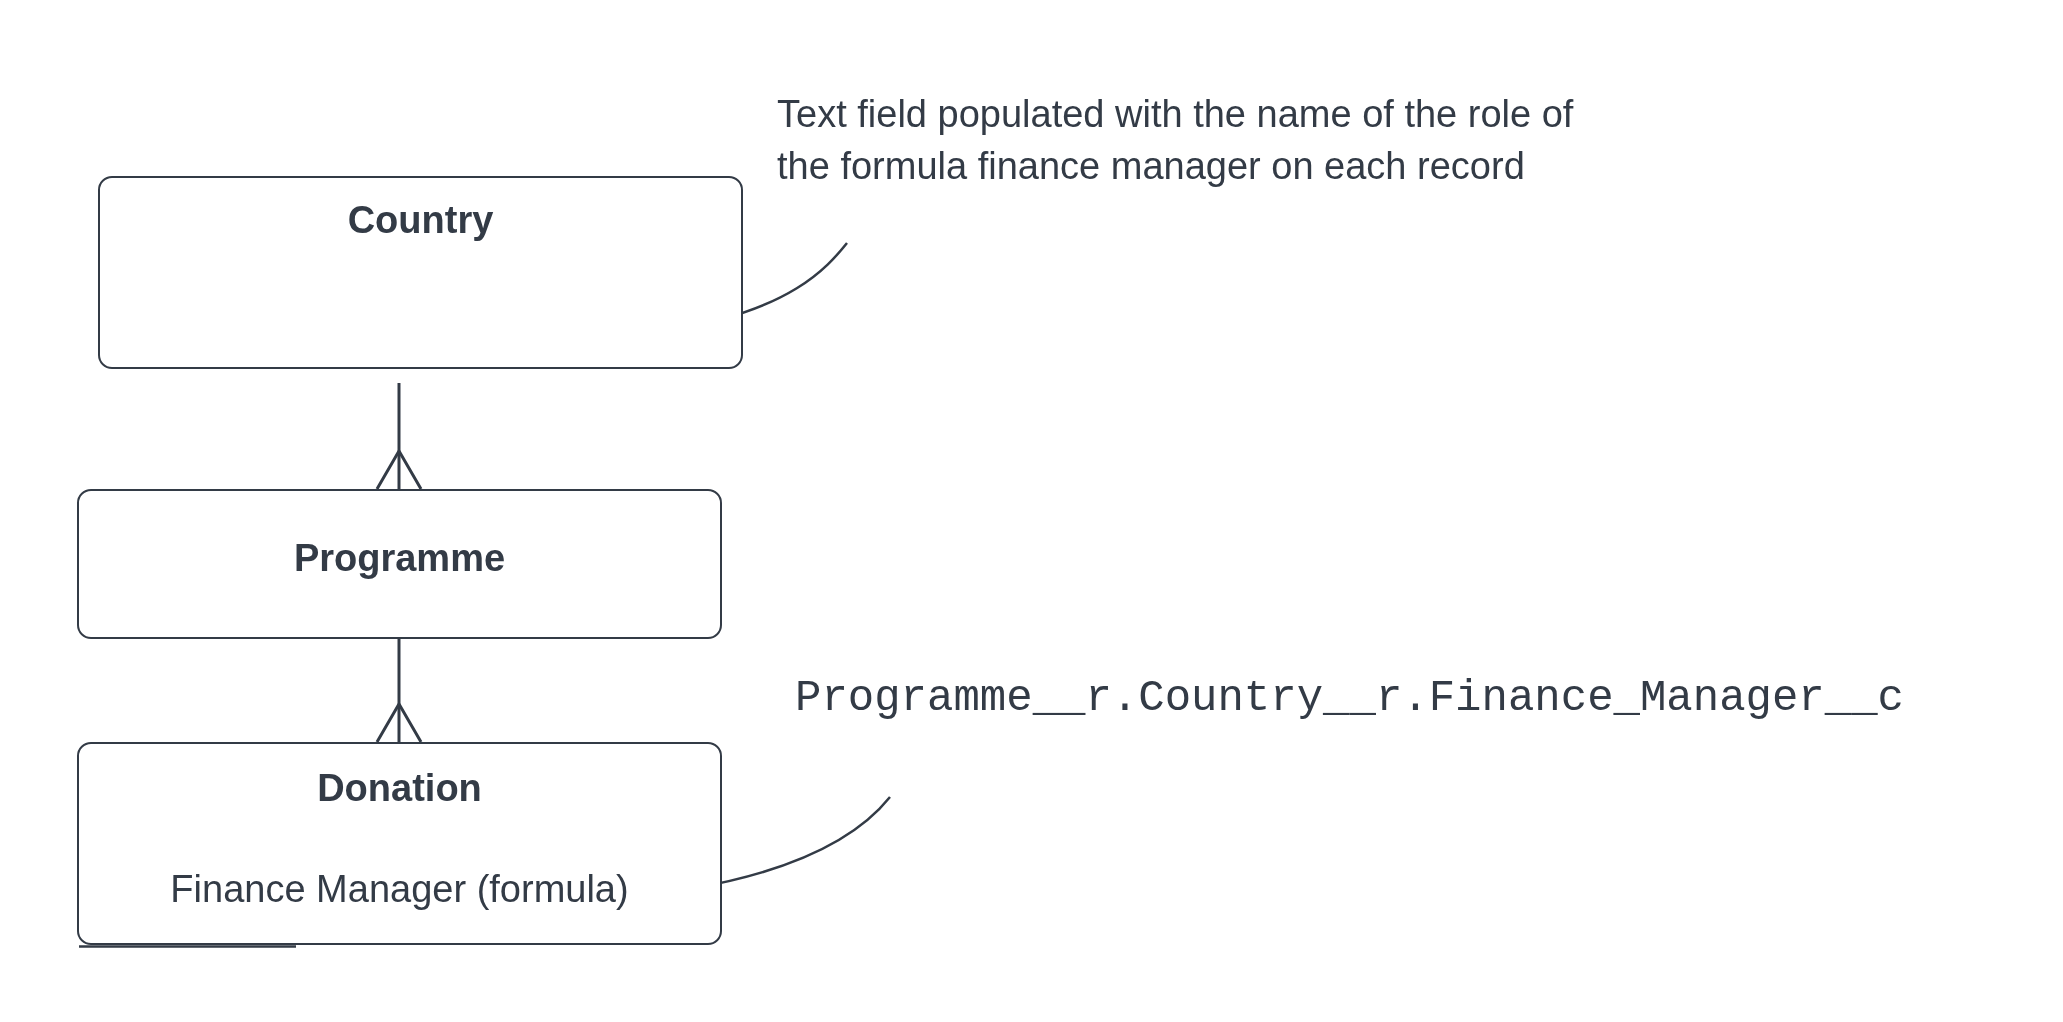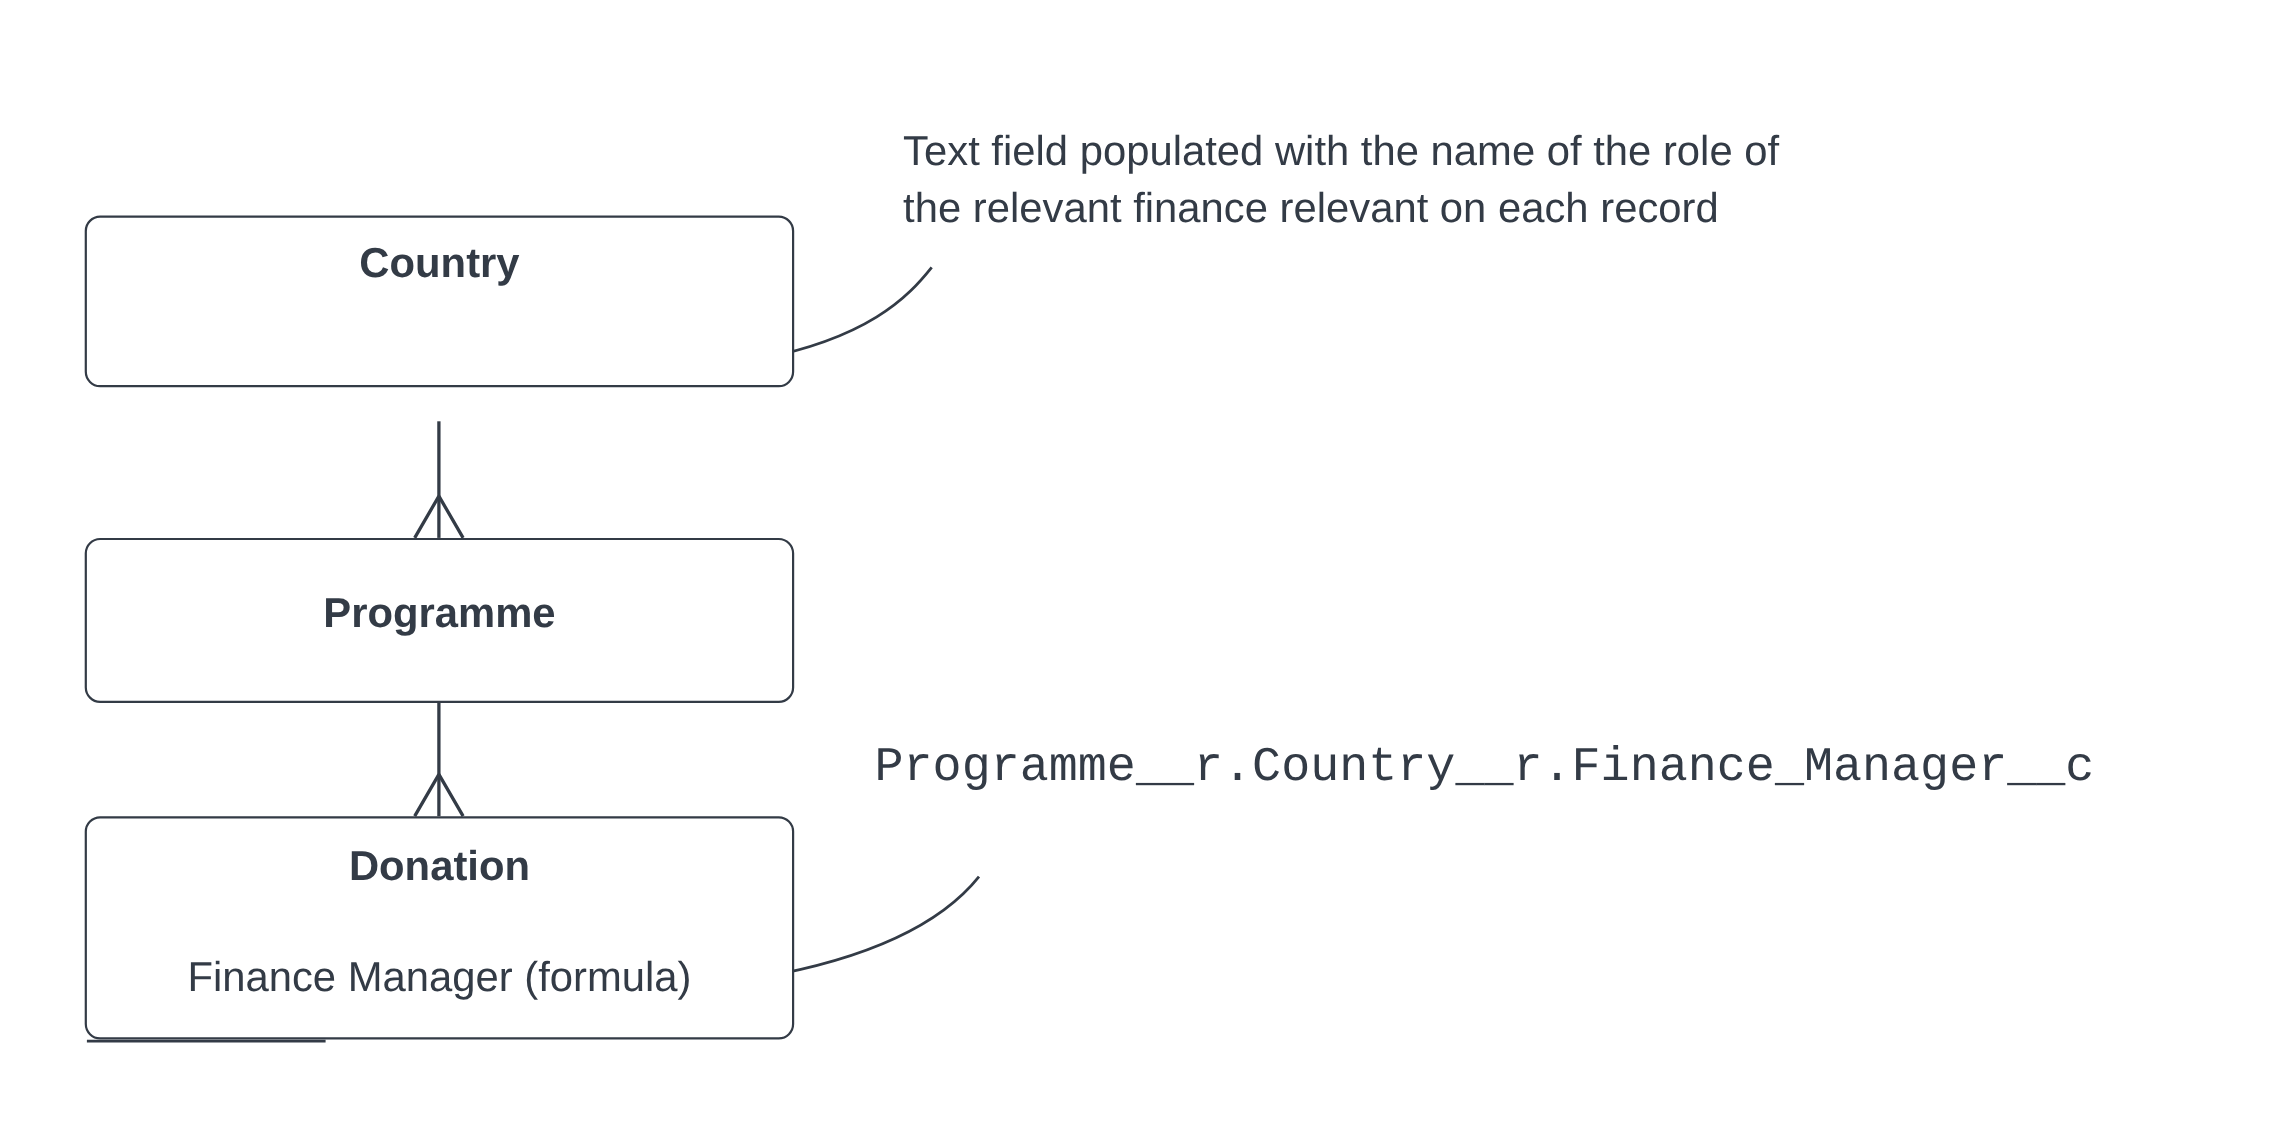--- a/index.html
+++ b/index.html
@@ -19,41 +19,41 @@
     width: 2063px; height: 1022px;
     pointer-events: none;
   }
   .entity {
     position: absolute;
     left: 77px; width: 645px;
     border: 2px solid var(--ink);
     border-radius: 14px;
     background: var(--bg);
   }
-  .entity-country   { top: 196px; height: 156px; }
+  .entity-country   { top: 176px; height: 193px; margin-left: 21px; }
   .entity-programme { top: 489px; height: 150px; }
   .entity-donation  { top: 742px; height: 203px; }
   .entity .title, .entity .field {
     position: absolute; left: 0; right: 0;
     text-align: center;
     font-size: 38px; line-height: 40px;
     white-space: nowrap;
   }
   .entity .title { font-weight: bold; }
   .entity-country .title   { top: 22px; }
   .entity-country .field   { top: 124px; }
   .entity-programme .title { top: 47px; }
   .entity-donation .title  { top: 24px; }
   .entity-donation .field  { top: 125px; }
   .note {
     position: absolute;
     font-size: 38px; line-height: 52px;
     white-space: nowrap;
   }
-  .note-text-field    { left: 777px; top: 112px; margin-left: 44px; }
+  .note-text-field    { left: 777px; top: 88px; }
   .note-formula-field { left: 795px; top: 672px; }
   .note .code {
     font-family: "Liberation Mono", "DejaVu Sans Mono", monospace;
     font-size: 44px;
   }
 </style>
 </head>
 <body>
 
 <div class="canvas">
@@ -83,20 +83,20 @@
     <div class="title">Programme</div>
   </div>
 
   <div class="entity entity-donation">
     <div class="title">Donation</div>
     <div class="field">Finance Manager (formula)</div>
   </div>
 
   <div class="note note-text-field">
     <div>Text field populated with the name of the role of</div>
-    <div>the relevant finance relevant on each record</div>
+    <div>the formula finance manager on each record</div>
   </div>
 
   <div class="note note-formula-field">
     <div class="code">Programme__r.Country__r.Finance_Manager__c</div>
   </div>
 
 </div>
 
 </body></html>

